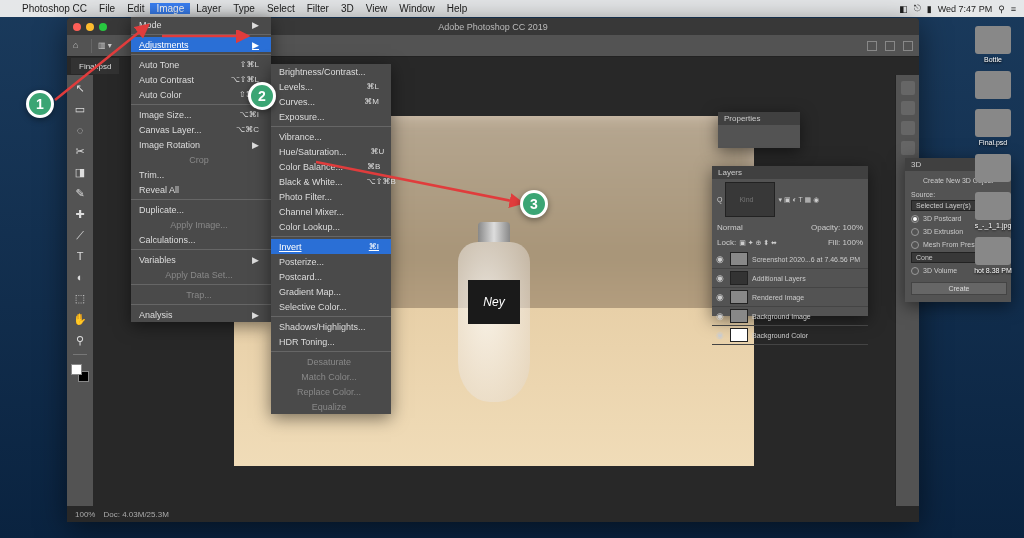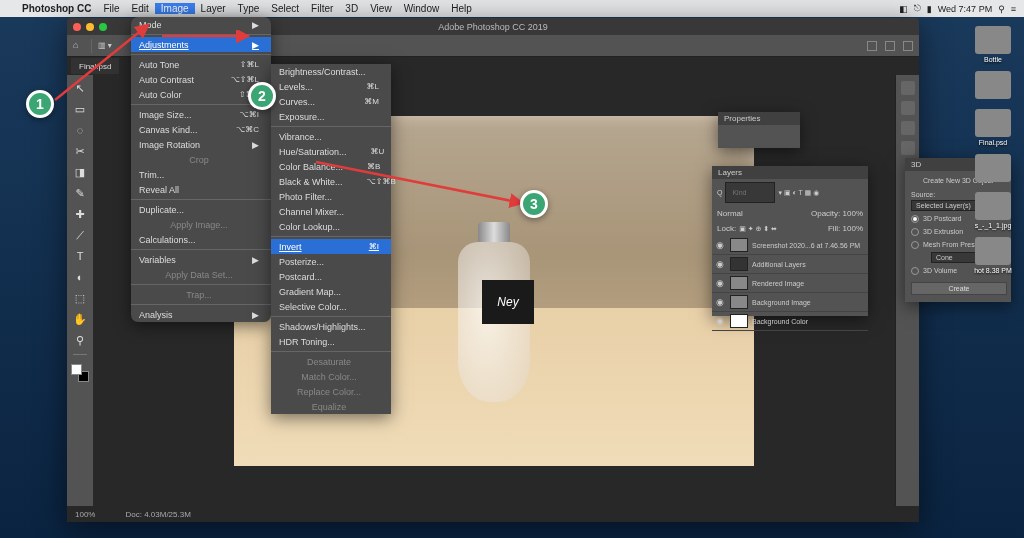--- a/index.html
+++ b/index.html
@@ -32,40 +32,40 @@
 .ps-tools .swatches { position:relative; width:18px; height:18px; margin-top:4px; }
 .ps-tools .fg{width:11px;height:11px;background:#fff;border:1px solid #888;position:absolute;top:0;left:0}
 .ps-tools .bg{width:11px;height:11px;background:#000;border:1px solid #888;position:absolute;bottom:0;right:0}
 .ps-canvas-area { flex:1; background:#282828; display:flex; align-items:center; justify-content:center; position:relative; }
 .canvas { width:520px; height:350px; background:linear-gradient(180deg,#d9c9b8 0%,#c9b59d 35%,#d4a578 60%,#e8d4b8 100%); position:relative; overflow:hidden; }
 .canvas .blur-bg { position:absolute; inset:0; background:linear-gradient(180deg,#b5a690 0%,#a89578 40%,#d4b590 100%); filter:blur(8px); }
 .canvas .table { position:absolute; bottom:0; left:0; right:0; height:45%; background:linear-gradient(180deg,#e8d0a8 0%,#f0dcb8 100%); }
 .canvas .bottle { position:absolute; left:50%; top:38%; transform:translate(-50%,-15%); width:72px; height:180px; }
 .canvas .bottle .cap { width:32px; height:20px; background:linear-gradient(90deg,#888,#ddd,#888); border-radius:4px 4px 0 0; margin:0 auto; }
 .canvas .bottle .body { width:72px; height:160px; background:radial-gradient(ellipse at 40% 40%,rgba(255,255,255,0.7),rgba(220,210,200,0.4)); border-radius:20px 20px 32px 32px / 20px 20px 40px 40px; position:relative; }
-.canvas .bottle .label { position:absolute; top:38px; left:24px; width:52px; height:44px; background:#1a1a1a; color:#fff; display:flex; align-items:center; justify-content:center; font-style:italic; font-size:12px; }
-.ps-status { height:16px; background:#282828; display:flex; align-items:center; gap:30px; padding:0 8px; font-size:8px; color:#aaa; }
+.canvas .bottle .label { position:absolute; top:38px; left:10px; width:52px; height:44px; background:#1a1a1a; color:#fff; display:flex; align-items:center; justify-content:center; font-style:italic; font-size:12px; }
+.ps-status { height:16px; background:#282828; display:flex; align-items:center; gap:8px; padding:0 8px; font-size:8px; color:#aaa; }
 .ps-rpanel { width:24px; background:#535353; border-left:1px solid #222; display:flex; flex-direction:column; align-items:center; gap:6px; padding-top:6px; }
 .ps-rpanel div { width:14px; height:14px; background:#666; border-radius:2px; }
 
 .dropdown { position:absolute; background:#4a4a4a; box-shadow:0 4px 16px rgba(0,0,0,0.5); font-size:9px; color:#ddd; z-index:100; }
 .dropdown .row { display:flex; align-items:center; height:15px; padding:0 12px 0 8px; white-space:nowrap; }
 .dropdown .row.disabled { color:#888;justify-content:center; }
 .dropdown .row.hl { background:#2a6fd6; color:#fff;text-decoration:underline; }
 .dropdown .row .shortcut { margin-left:auto; padding-left:24px; font-size:8px; }
 .dropdown .row .arrow { margin-left:auto; padding-left:24px; }
 .dropdown hr { border:none; border-top:1px solid #666; margin:2px 0; }
-.menu1 { left:131px; top:17px; width:140px;border-radius:7px; }
+.menu1 { left:131px; top:17px; width:140px; }
 .menu2 { left:271px; top:32px; width:120px;margin-top:32px; }
 
 .panel { position:absolute; background:#535353; box-shadow:0 4px 16px rgba(0,0,0,0.5); font-size:8px; }
 .panel .ptitle { background:#404040; padding:2px 6px; font-size:8px; color:#ccc; }
 .layers-panel { left:712px; top:166px; width:156px; height:150px; }
 .layers-panel .controls { padding:3px 5px; display:flex; gap:3px; align-items:center; }
-.layers-panel .controls input { width:50px; background:#383838; border:1px solid #222; color:#ccc; font-size:7px; padding:6px; }
+.layers-panel .controls input { width:50px; background:#383838; border:1px solid #222; color:#ccc; font-size:7px; padding:13px; }
 .layers-panel .layer-row { display:flex; align-items:center; padding:2px 4px; gap:4px; border-bottom:1px solid #444; }
 .layers-panel .eye { width:10px; height:10px; color:#ccc; font-size:9px; }
 .layers-panel .thumb { width:18px; height:14px; background:#888; border:1px solid #222; }
 .layers-panel .thumb.white { background:#fff; }
 .layers-panel .thumb.dark { background:#333; }
 .layers-panel .lname { font-size:7px; }
 .props-panel { left:718px; top:112px; width:82px; height:36px; }
 .threed-panel { left:905px; top:158px; width:106px; height:144px; }
 .threed-panel .body { padding:4px 6px; font-size:7px; line-height:11px; }
 .threed-panel select { width:96px; background:#383838; color:#ccc; border:1px solid #222; font-size:7px; }
@@ -80,21 +80,21 @@
 .desktop-icons .di .lbl { font-size:7px; color:#fff; text-align:center; text-shadow:0 1px 2px #000; }
 
 .badge { position:absolute; width:28px; height:28px; border-radius:50%; background:#3ba574; border:3px solid #fff; color:#fff; font-size:14px; font-weight:bold; display:flex; align-items:center; justify-content:center; z-index:200; box-shadow:0 2px 6px rgba(0,0,0,0.4); }
 .arrow-svg { position:absolute; z-index:150; pointer-events:none; }
 </style>
 </head>
 <body>
 
 <div class="mac-menubar">
   <span class="apple"></span>
-  <span class="menu-item" style="font-weight:700">Photoshop CC</span>
+  <span class="menu-item" style="font-weight:400">Photoshop CC</span>
   <span id="mac-items"><span class="menu-item">File</span><span class="menu-item">Edit</span><span class="menu-item highlight">Image</span><span class="menu-item">Layer</span><span class="menu-item">Type</span><span class="menu-item">Select</span><span class="menu-item">Filter</span><span class="menu-item">3D</span><span class="menu-item">View</span><span class="menu-item">Window</span><span class="menu-item">Help</span></span>
   <div class="right">
     <span>◧</span>
     <span>⎋</span>
     <span>▮</span>
     <span>Wed 7:47 PM</span>
     <span>⚲</span>
     <span>≡</span>
   </div>
 </div>
@@ -192,21 +192,21 @@
     <div class="row">
       <span>Auto Color</span>
       <span class="shortcut">⇧⌘B</span>
     </div>
     <hr>
     <div class="row">
       <span>Image Size...</span>
       <span class="shortcut">⌥⌘I</span>
     </div>
     <div class="row">
-      <span>Canvas Kind...</span>
+      <span>Canvas Layer...</span>
       <span class="shortcut">⌥⌘C</span>
     </div>
     <div class="row">
       <span>Image Rotation</span>
       <span class="arrow">▶</span>
     </div>
     <div class="row disabled">
       <span>Crop</span>
     </div>
     <div class="row">
@@ -379,21 +379,21 @@
     <div><span>Source:</span> <select><option>Selected Layer(s)</option></select></div>
     <div id="threed-opts"><div class="radio-row">
           <div class="radio on"></div>
           <span>3D Postcard</span>
         </div><div class="radio-row">
           <div class="radio "></div>
           <span>3D Extrusion</span>
         </div><div class="radio-row">
           <div class="radio "></div>
           <span>Mesh From Preset</span>
-        </div><select style="margin-left: 20px; width: 80px;"><option>Cone</option></select><div class="radio-row">
+        </div><select style="margin-left: 0; width: 80px;"><option>Cone</option></select><div class="radio-row">
           <div class="radio "></div>
           <span>3D Volume</span>
         </div></div>
     <button>Create</button>
   </div>
 </div>
 
 <div class="desktop-icons" id="desktop-icons">
     <div class="di">
       <div class="icn"></div>

